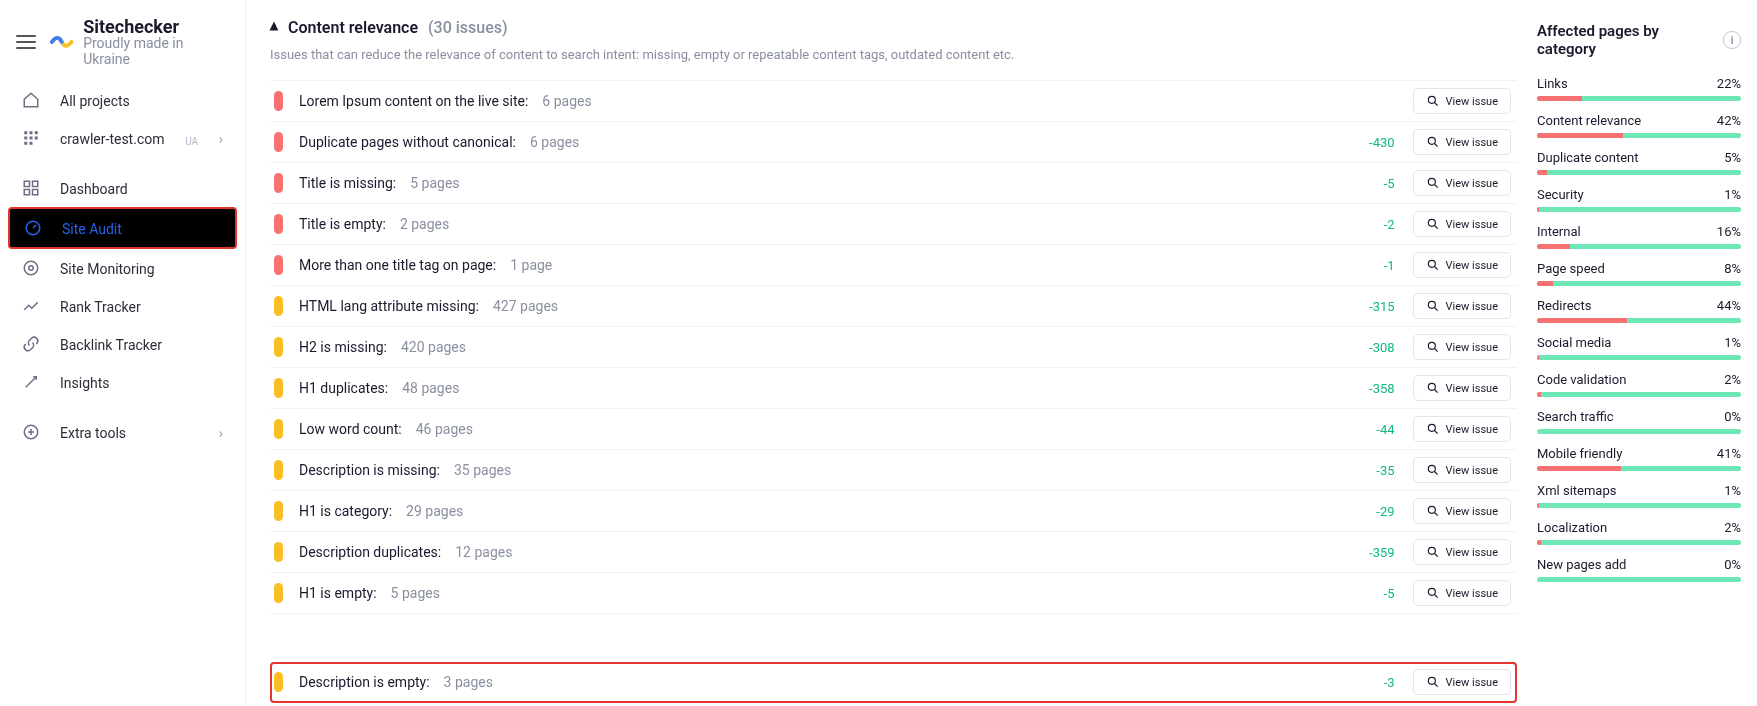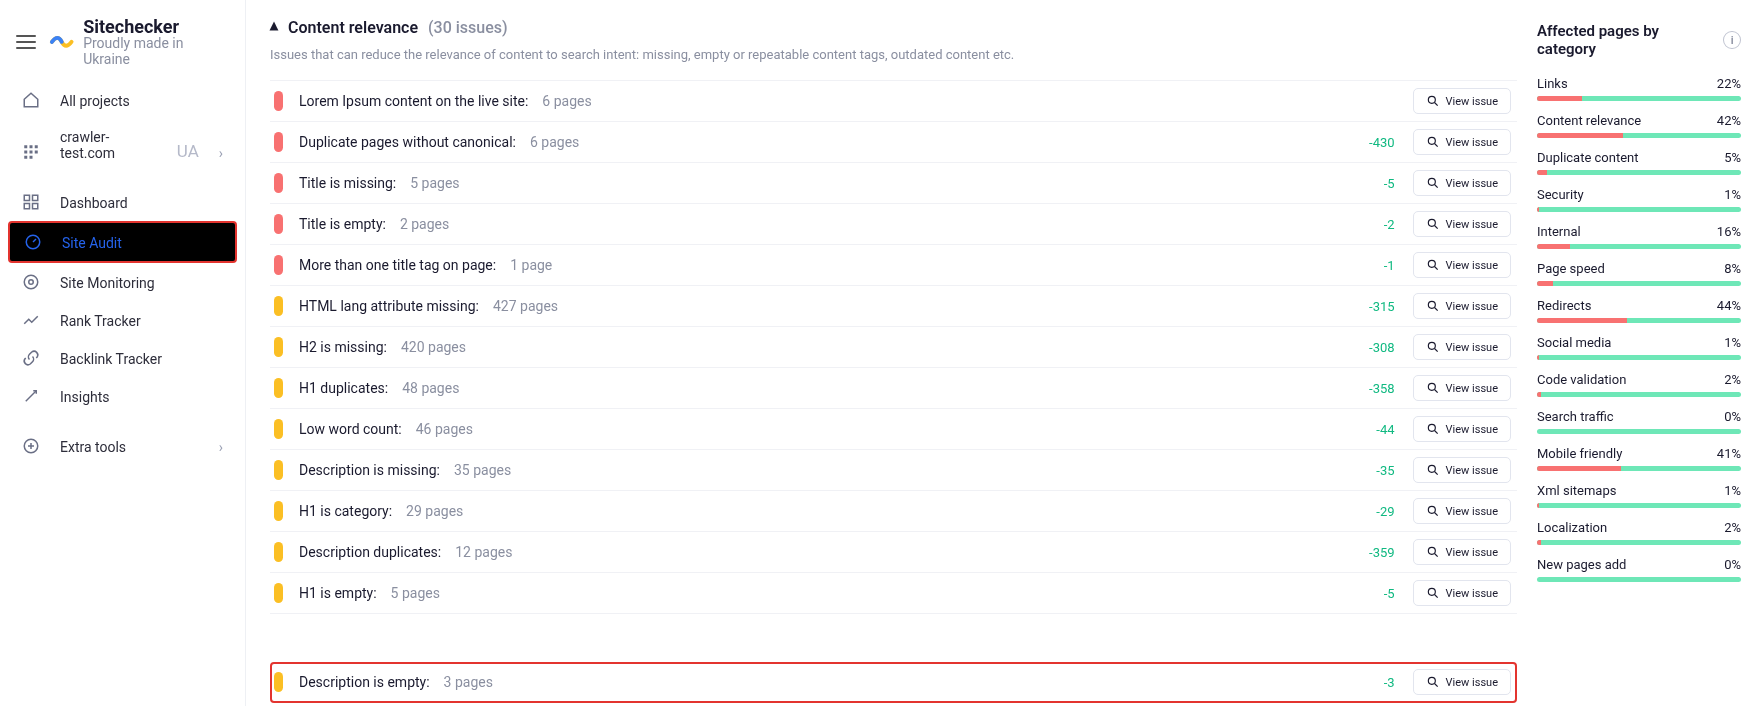--- a/index.html
+++ b/index.html
@@ -10,21 +10,21 @@
   .hamburger span { height:2px; background:#555; border-radius:2px; }
   .logo { display:flex; align-items:center; gap:8px; }
   .logo-mark { width:28px; height:20px; position:relative; }
   .logo-text { font-weight:700; font-size:18px; color:#1a1a2e; }
   .logo-sub { font-size:14px; color:#8a8fa0; margin-top:-2px; }
   .nav-item { display:flex; align-items:flex-end; gap:20px; padding:10px 14px; border-radius:6px; cursor:pointer; color:#2d2d3a; font-size:14px; position:relative; }
   .nav-item .icon { width:18px; height:18px; color:#6a6f85; flex-shrink:0; display:flex; align-items:center; justify-content:center; }
   .nav-item.active { background:#000000; color:#2563eb; }
   .nav-item.active .icon { color:#2563eb; }
   .nav-item.highlighted { border:2.5px solid #e3342f; border-radius:4px; }
-  .nav-item .tag { font-size:17px; color:#b5b9c9; margin-left:auto; }
+  .nav-item .tag { font-size:10px; color:#b5b9c9; margin-left:auto; }
   .nav-item .chev { margin-left:auto; color:#9aa0b4; }
   .separator { height:12px; }
 
   .main { flex:1; padding:18px 20px 0 24px; min-width:0; }
   .section-header { display:flex; align-items:center; gap:10px; font-size:16px; font-weight:600; color:#1a1a2e; }
   .section-header .count { color:#8a8fa0; font-weight:500; }
   .section-desc { color:#8a8fa0; font-size:13px; margin-top:10px; margin-bottom:18px; }
   .issues { border-top:1px solid #f0f1f5; }
   .issue-row { display:flex; align-items:center; padding:7px 6px 7px 4px; border-bottom:1px solid #f0f1f5; font-size:14px; gap:10px; }
   .sev { width:9px; height:20px; border-radius:5px; flex-shrink:0; margin-right:6px; }

